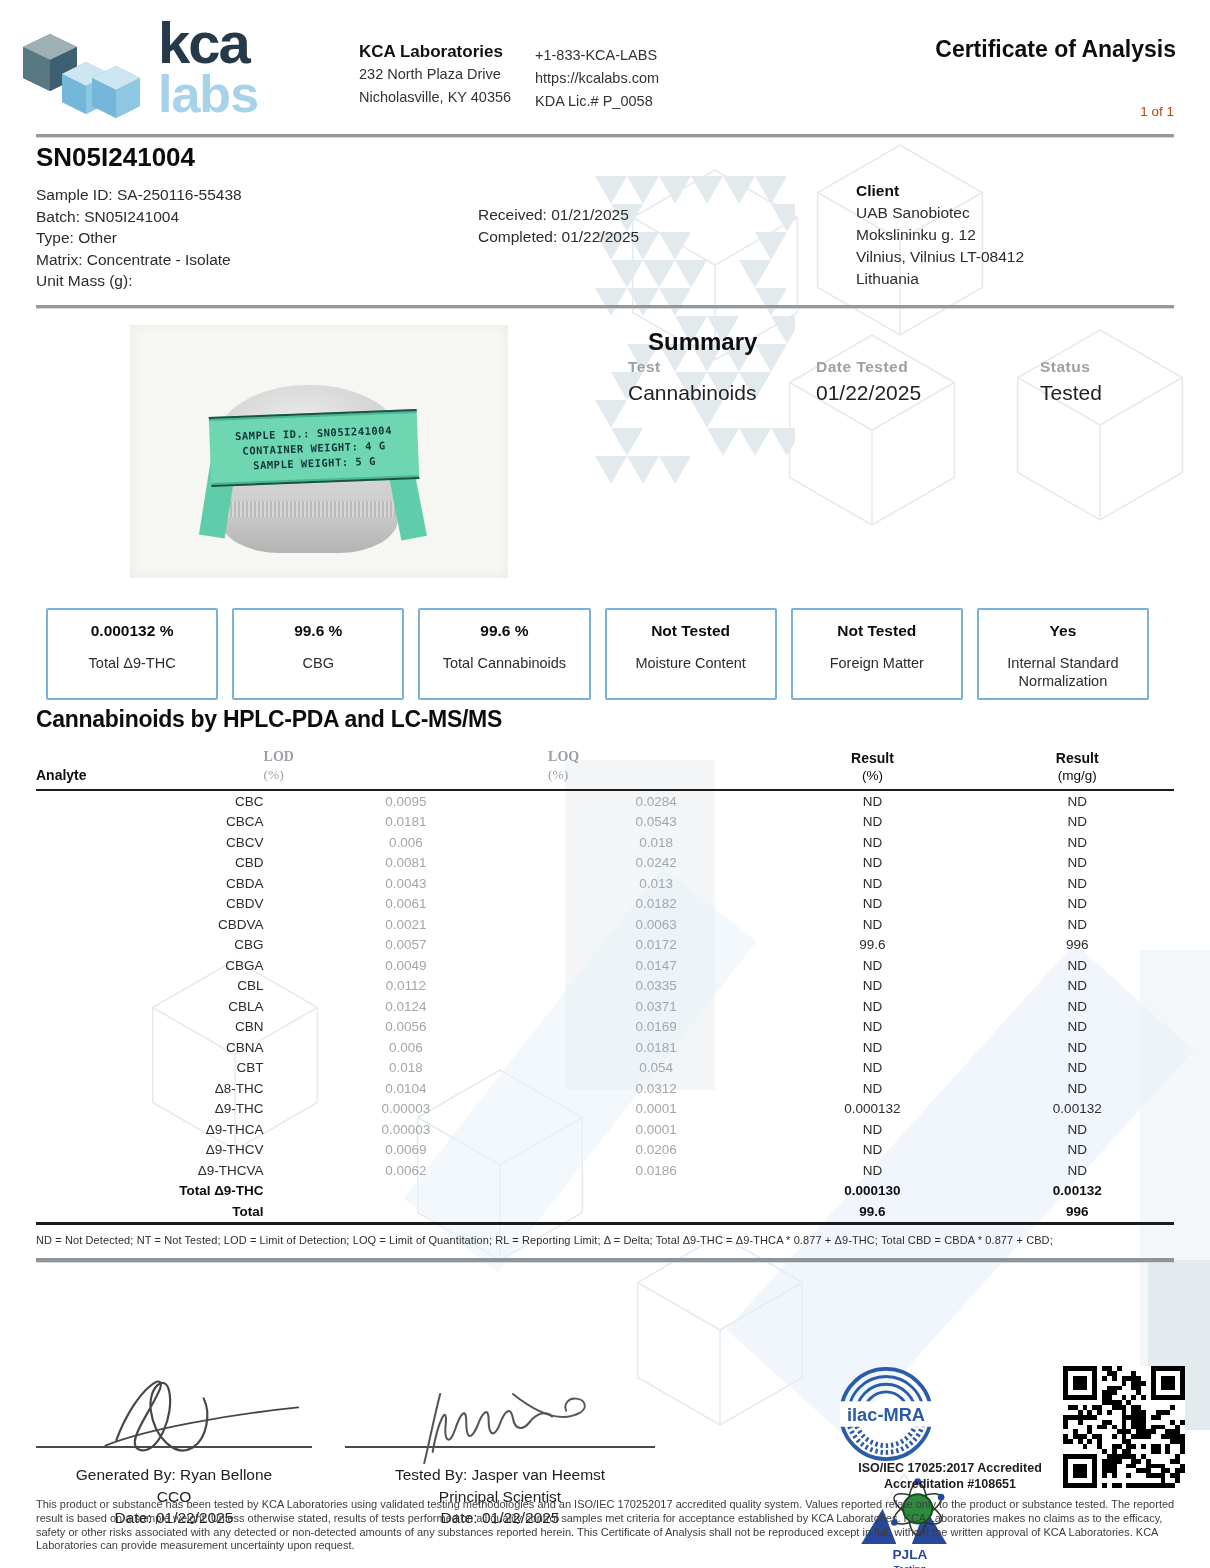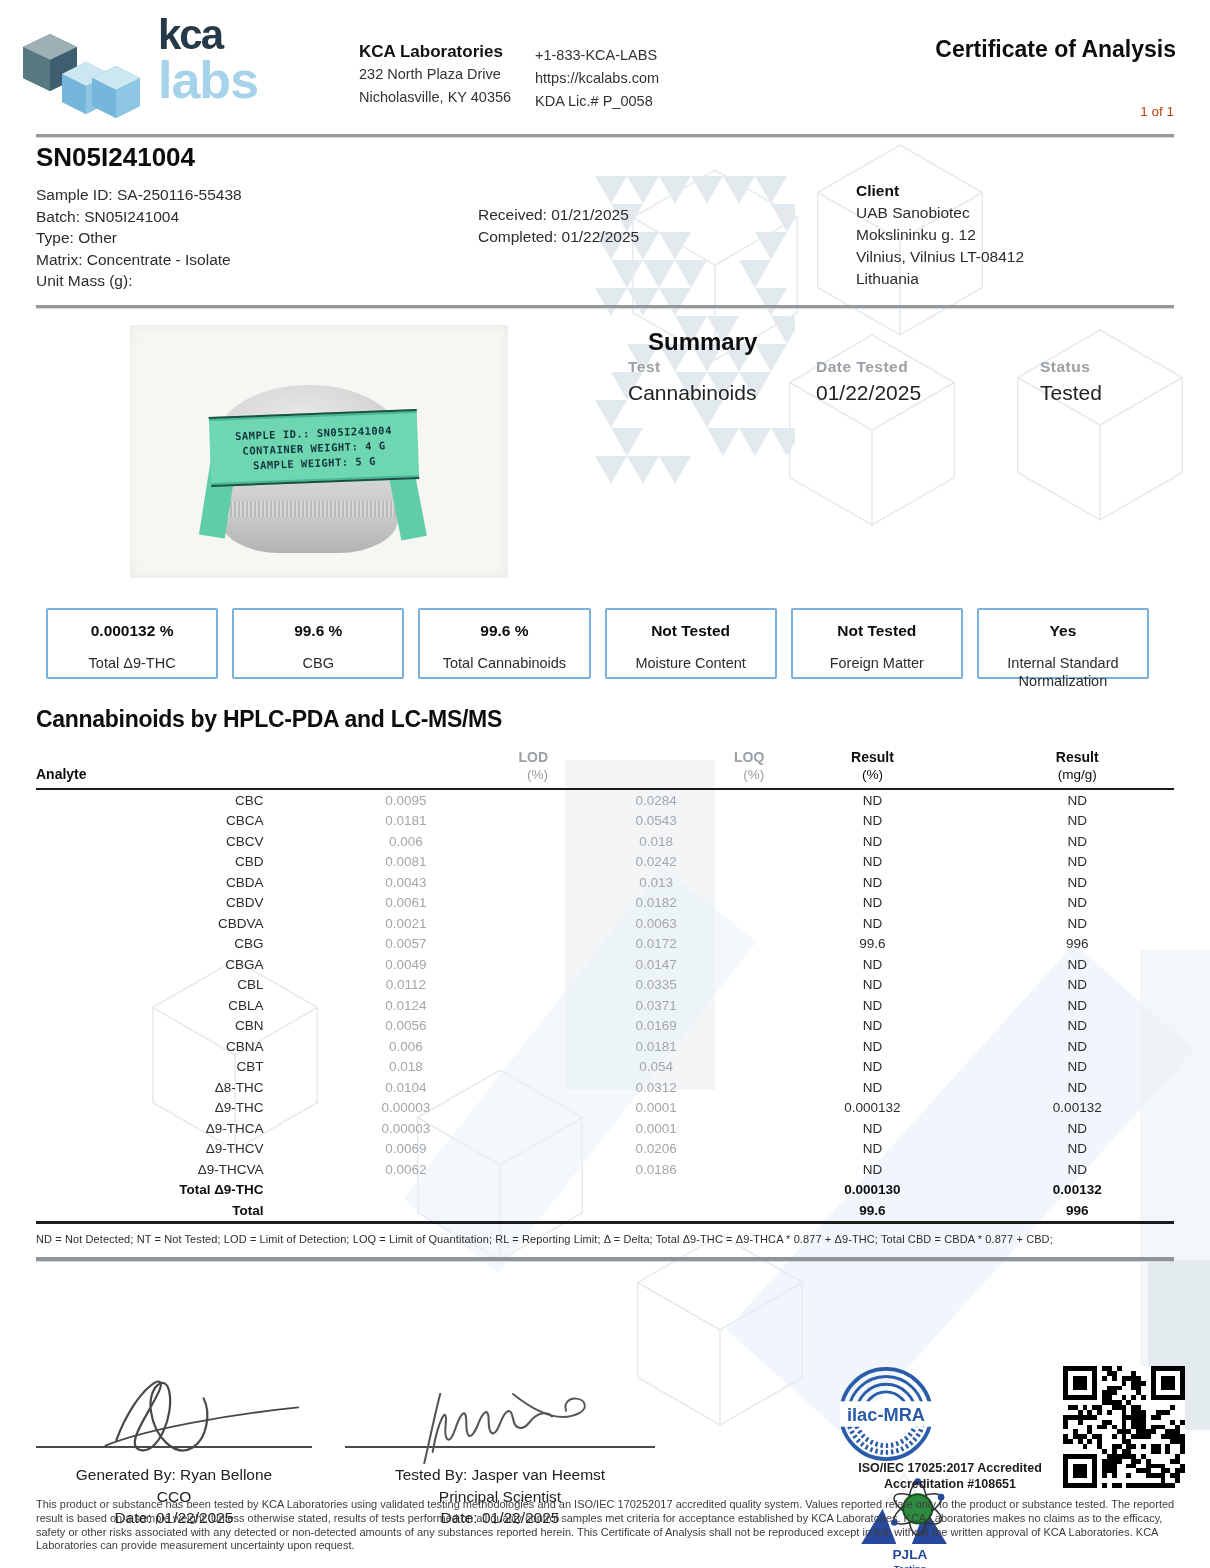--- a/index.html
+++ b/index.html
@@ -5,21 +5,21 @@
   html,body{margin:0;padding:0;background:#fff;}
   .page{position:relative;width:1210px;height:1568px;background:#ffffff;
         font-family:"Liberation Sans",sans-serif;color:#222;overflow:hidden;}
   .bg-layer{position:absolute;inset:0;z-index:0;}
   .band{position:absolute;}
   #content{position:absolute;inset:0;z-index:1;}
 
   
   .logo-wrap{position:absolute;left:20px;top:16px;display:flex;align-items:flex-start;}
   .logo-text{margin-left:18px;line-height:0.92;}
-  .logo-kca{font-size:42px;font-weight:800;color:#263949;letter-spacing:-2px;}
+  .logo-kca{font-size:58px;font-weight:800;color:#263949;letter-spacing:-2px;}
   .logo-labs{font-size:52px;font-weight:700;color:#a7d3ea;letter-spacing:-1px;margin-top:2px;}
   .lab-block{position:absolute;left:315px;top:40px;font-size:14.5px;line-height:23px;color:#333;margin-left:44px;}
   .lab-name{font-size:17px;font-weight:700;color:#111;}
   .contact-block{position:absolute;left:535px;top:44px;font-size:14.5px;line-height:23px;color:#333;}
   .coa-title{position:absolute;right:34px;top:36px;font-size:23px;font-weight:700;color:#0d0d0d;}
   .page-no{position:absolute;right:36px;top:104px;font-size:13.5px;color:#c2410c;}
   .rule{position:absolute;left:36px;width:1138px;height:3px;background:#95999c;box-shadow:0 1px 0 #d5d8da;}
   .rule-h{top:134px;}
   .rule-s{top:305px;}
 
@@ -55,33 +55,33 @@
   .summary-title{position:absolute;left:648px;top:328px;font-size:24px;font-weight:700;color:#0d0d0d;}
   .sum-host{position:absolute;left:0;top:0;}
   .sum-col{position:absolute;top:358px;width:200px;}
   .sum-col:nth-of-type(1){left:628px;}
   .sum-col:nth-of-type(2){left:816px;}
   .sum-col:nth-of-type(3){left:1040px;}
   .sum-label{font-size:15.5px;font-weight:700;color:#9aa0a5;letter-spacing:0.5px;}
   .sum-value{font-size:21px;color:#222;margin-top:5px;}
 
   .boxes{position:absolute;left:46px;top:608px;width:1103px;display:flex;gap:14px;}
-  .sbox{flex:1;height:71px;border:2.5px solid #7ab1dc;background:#fff;border-radius:2px;
+  .sbox{flex:1;height:92px;border:2.5px solid #7ab1dc;background:#fff;border-radius:2px;
         display:flex;flex-direction:column;align-items:center;box-sizing:border-box;padding-top:12px;}
   .sbox-val{font-size:15.5px;font-weight:700;color:#0d0d0d;}
   .sbox-lab{font-size:14.5px;color:#2c2c2c;margin-top:14px;text-align:center;line-height:18px;padding:0 6px;}
 
   
   .results{position:absolute;left:36px;top:706px;width:1138px;}
   .results-title{font-size:23px;font-weight:700;color:#0d0d0d;letter-spacing:-0.3px;}
   table{width:100%;border-collapse:collapse;margin-top:14px;}
   col.c1{width:20%;}col.c2{width:25%;}col.c3{width:19%;}col.c4{width:19%;}col.c5{width:17%;}
   thead th{font-size:14px;vertical-align:bottom;padding:2px 0 6px 0;border-bottom:2.5px solid #1c1c1c;}
   th.h-analyte{text-align:left;font-weight:700;color:#0d0d0d;}
-  th.h-gray{color:#9aa0a5;font-weight:700;text-align:right;}
+  th.h-gray{color:#9aa0a5;font-weight:700;text-align:left;font-family:Liberation Serif, serif;}
   th.h-dark{color:#0d0d0d;font-weight:700;text-align:center;}
   th .unit{font-weight:400;font-size:13.5px;margin-top:2px;}
   th.h-gray .unit{color:#9aa0a5;}
   tbody td{font-size:13.5px;height:20.5px;padding:0;}
   td.a{text-align:right;color:#2c2c2c;}
   td.g{text-align:center;color:#a2a7ab;}
   td.r{text-align:center;color:#2c2c2c;}
   tr.row-bold td{font-weight:700;color:#0d0d0d;}
   tr:last-child td{border-bottom:3px solid #1c1c1c;}
   .footnote{font-size:11px;color:#2c2c2c;margin-top:9px;letter-spacing:0.1px;}

